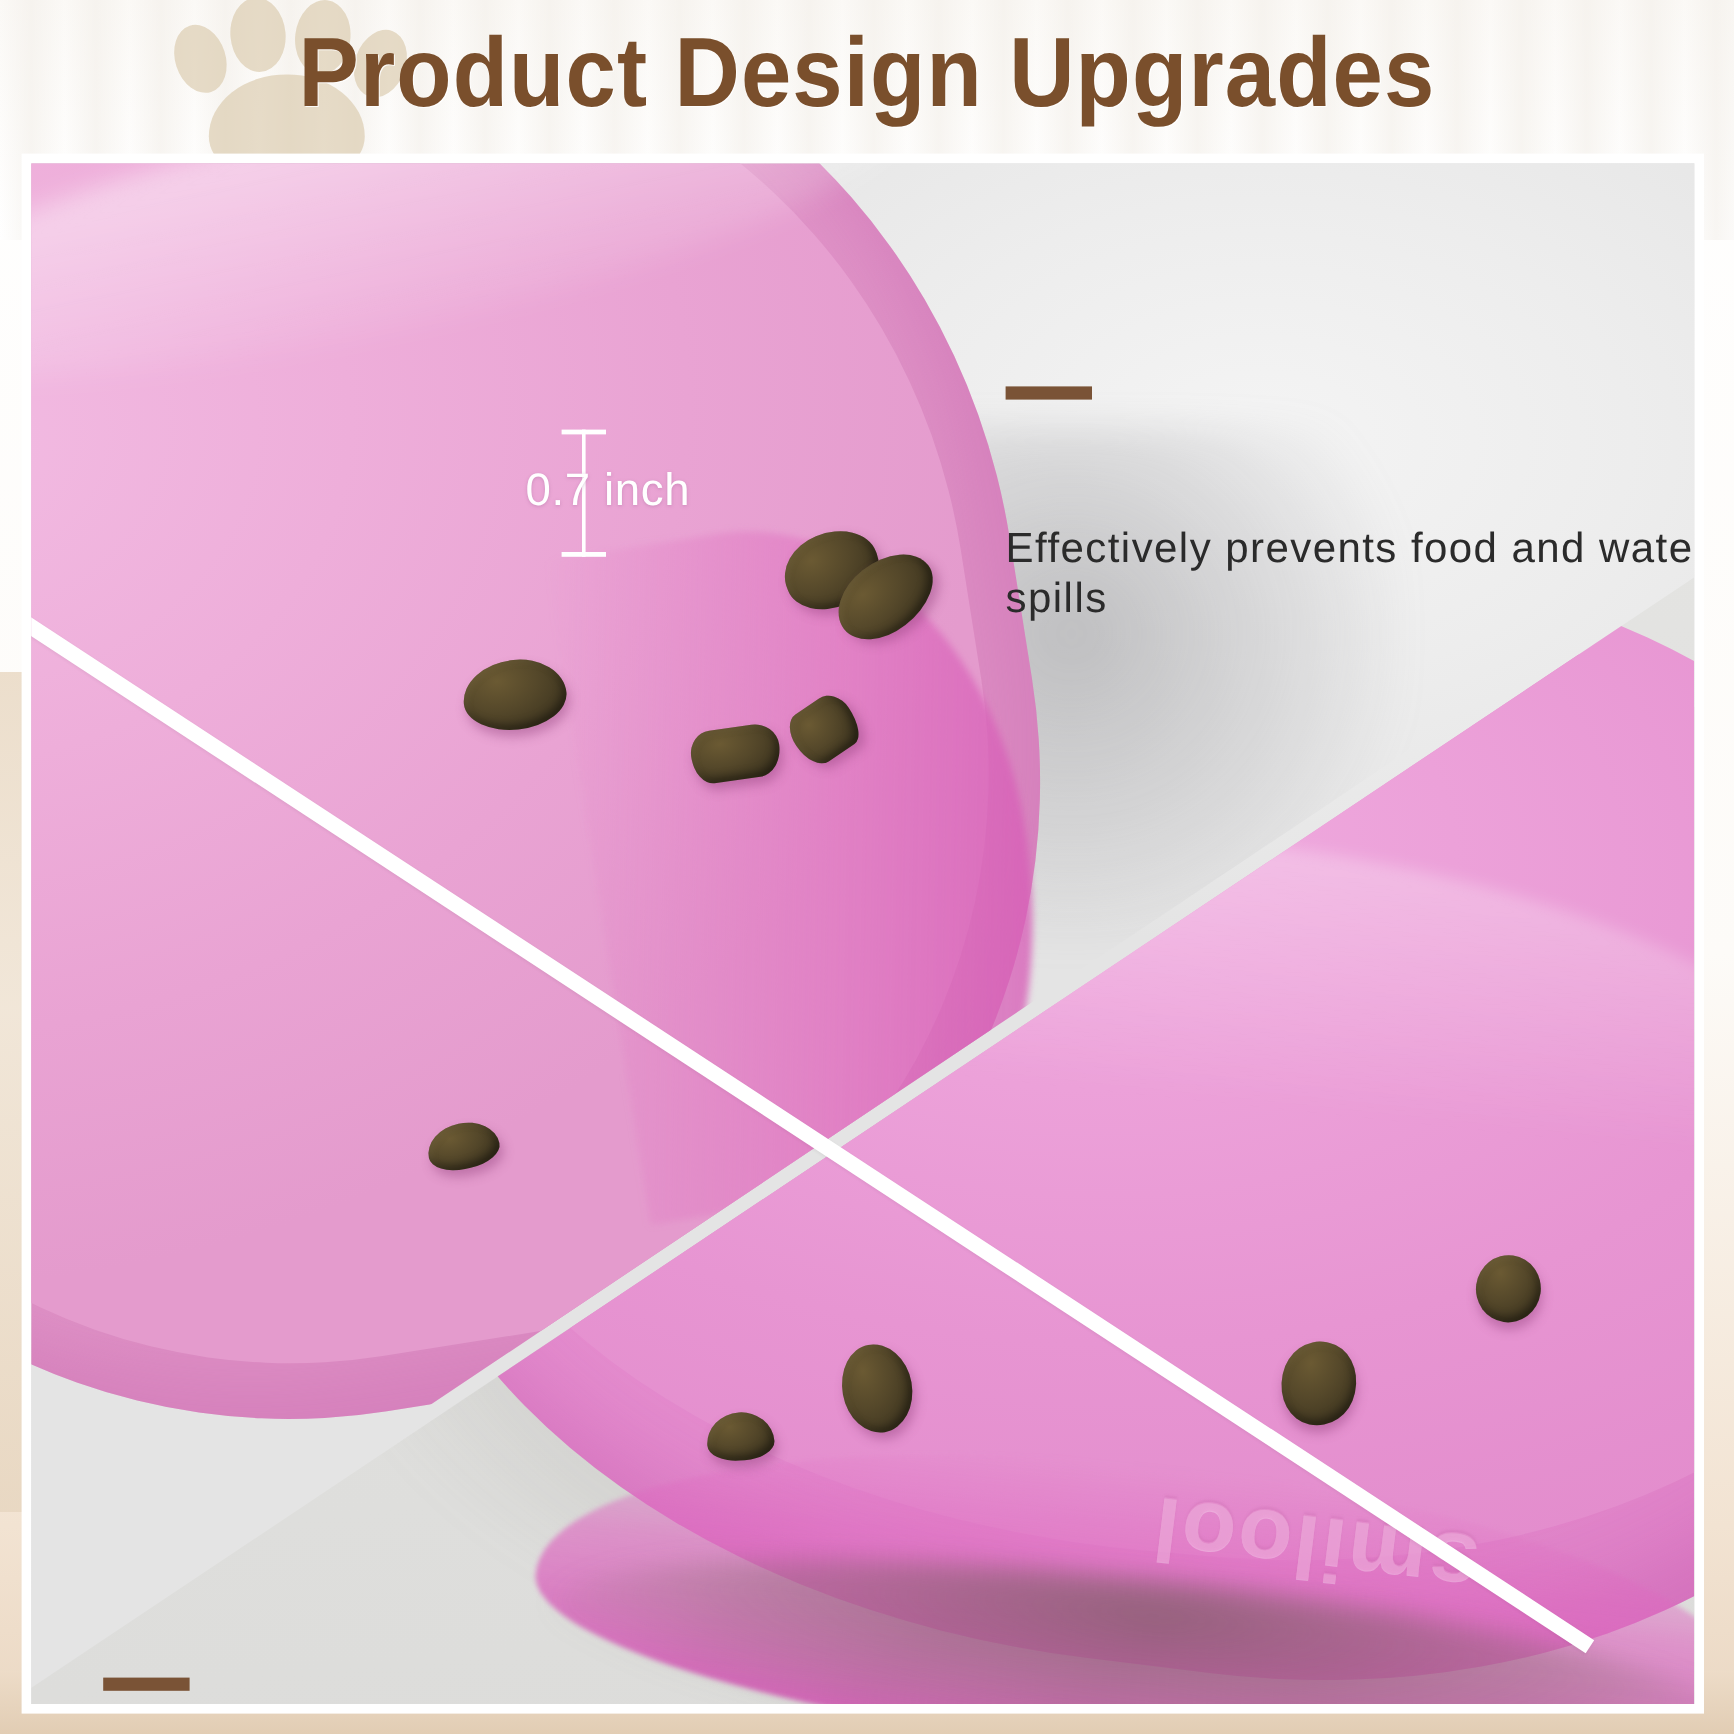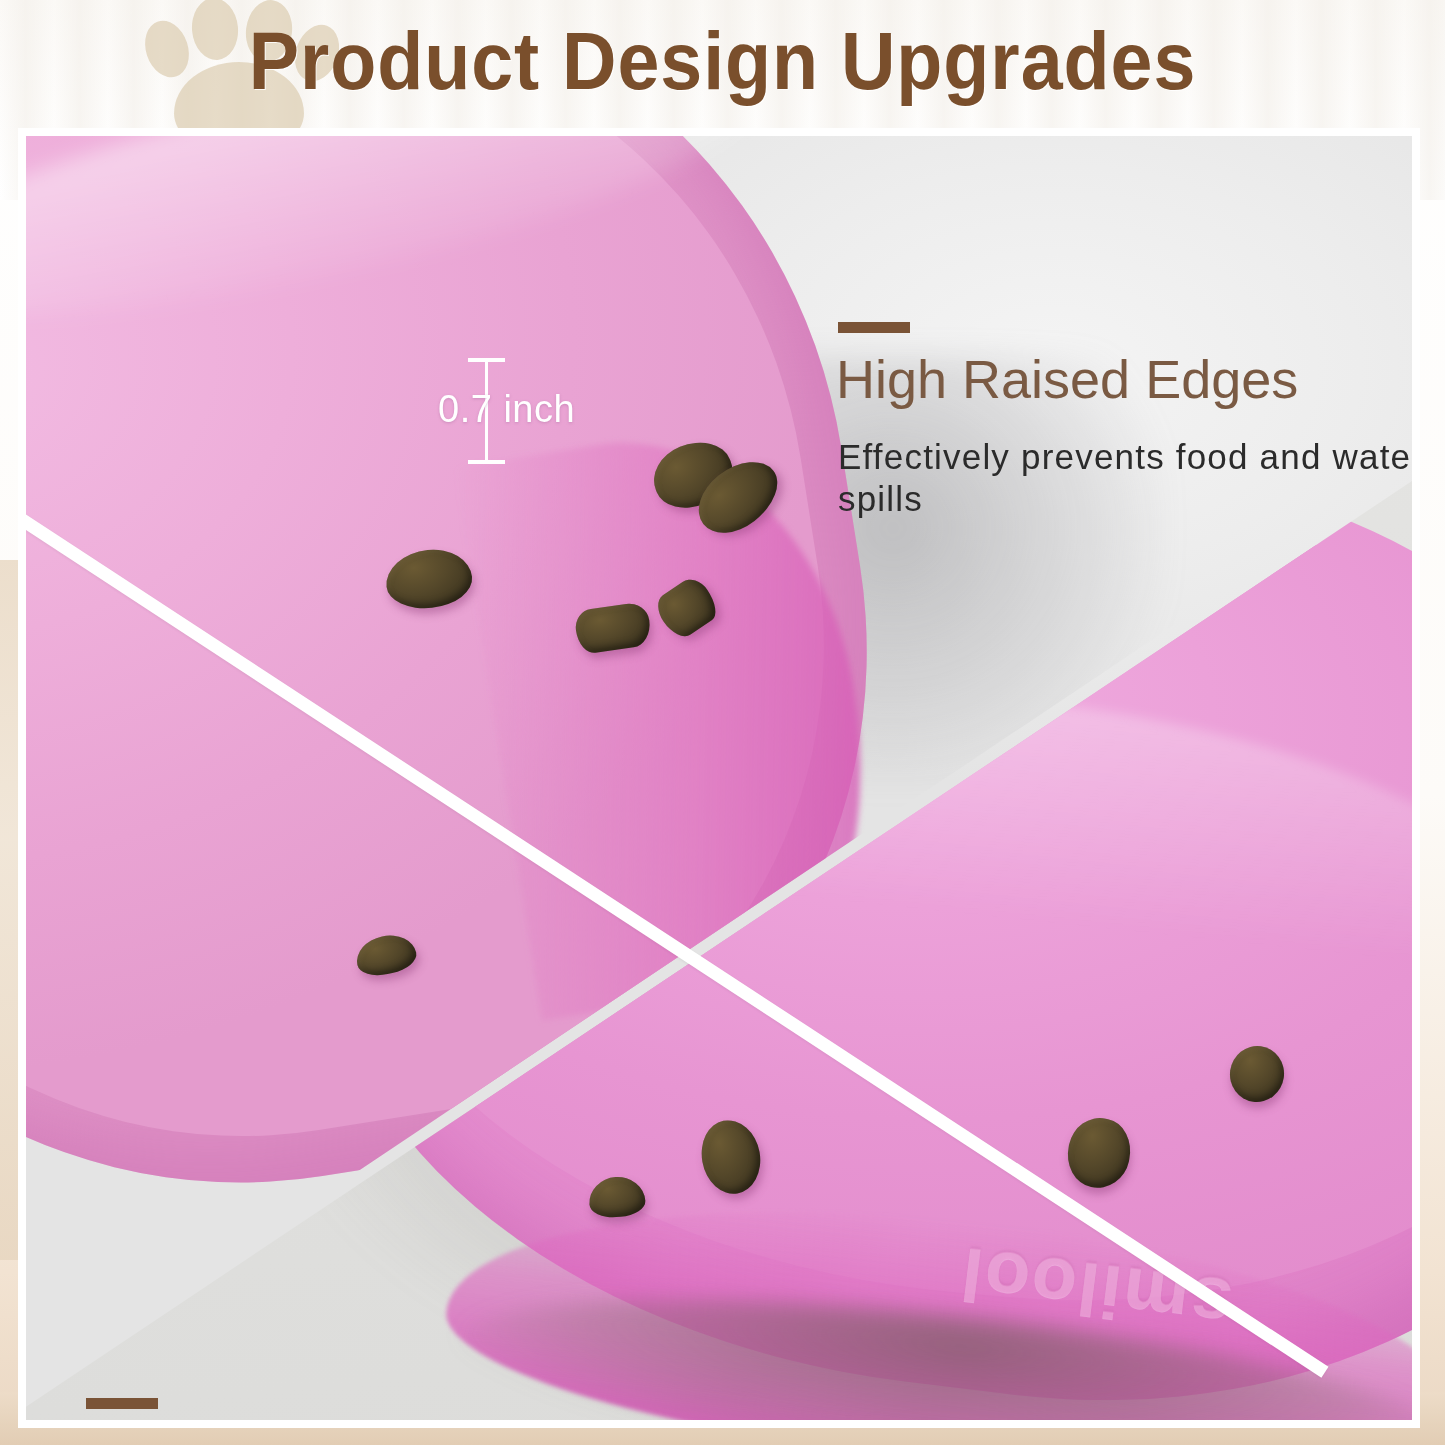--- a/index.html
+++ b/index.html
@@ -397,19 +397,18 @@
       <div class="kib" style="left:563px; top:1041px; width:56px; height:40px; border-radius:50% 50% 46% 46% / 64% 64% 36% 36%; transform:rotate(-4deg);"></div>
       <div class="kib" style="left:676px; top:984px; width:58px; height:74px; border-radius:48% 52% 50% 50% / 50% 50% 50% 50%; transform:rotate(-10deg);"></div>
       <div class="kib" style="left:1042px; top:982px; width:62px; height:70px; border-radius:50% 48% 52% 50% / 48% 52% 48% 52%; transform:rotate(12deg);"></div>
       <div class="kib" style="left:1204px; top:910px; width:54px; height:56px; border-radius:50% 50% 50% 50%; transform:rotate(8deg);"></div>
       <div class="kib" style="left:334px; top:806px; width:50px; height:36px; border-radius:50% 50% 44% 44% / 62% 62% 38% 38%; transform:rotate(-10deg);"></div>
     </div>
 
     <div class="divider"></div>
 
     <div class="accent-bar bar-top"></div>
-    <div class="feat-head head-top">High Raised Edges</div>
     <div class="feat-sub sub-top">Effectively prevents food and water spills</div>
 
     <div class="accent-bar bar-bottom"></div>
 
   </div>
 </div>
 
 </body></html>

